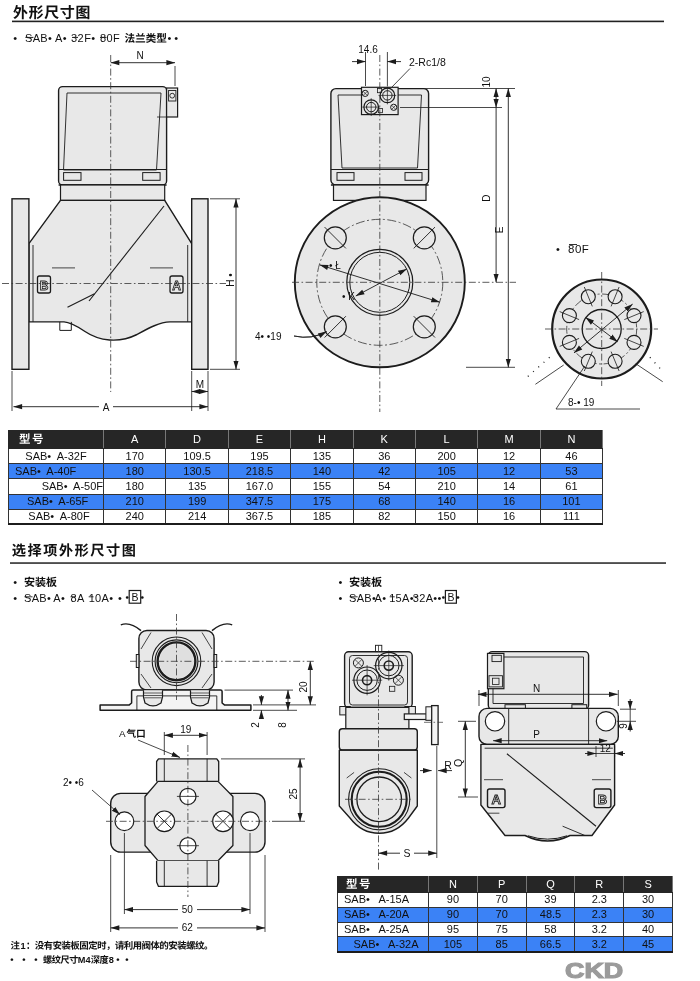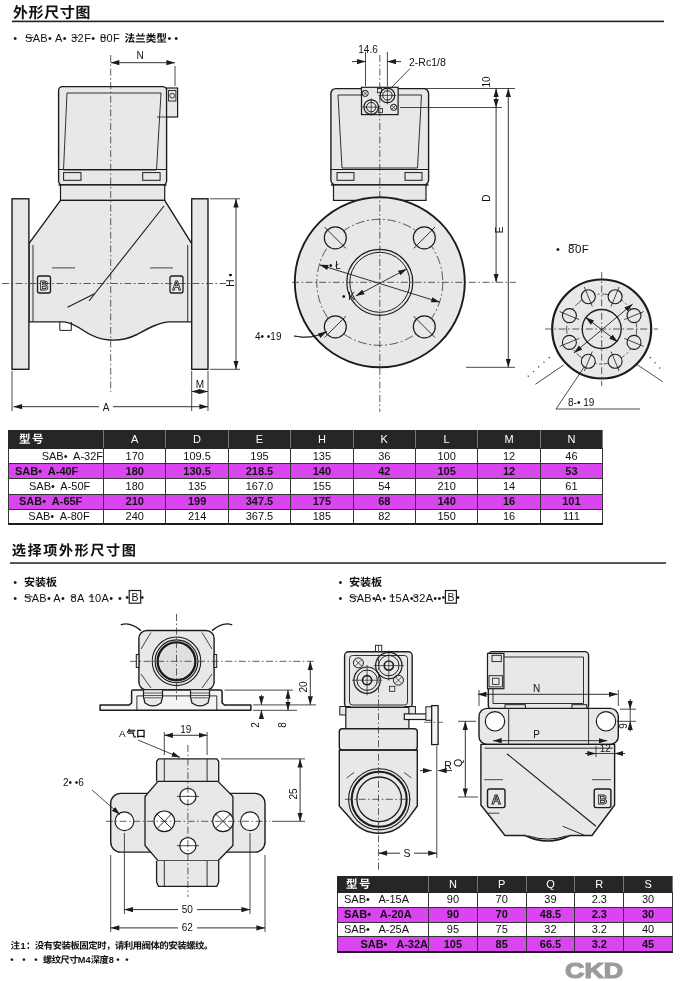--- a/index.html
+++ b/index.html
@@ -1,20 +1,20 @@
 <!DOCTYPE html>
 <html><head><meta charset="utf-8"><style>
 * { margin:0; padding:0; box-sizing:border-box; }
 body { width:700px; height:981px; background:#ffffff; font-family:"Liberation Sans", sans-serif; position:relative; overflow:hidden; }
 .t { position:absolute; border-collapse:collapse; table-layout:fixed; font-size:11px; color:#111; }
 .t td { border:1px solid #333; text-align:center; height:15.2px; padding:0; line-height:1; }
 .t2 td { height:14.8px; }
 .t tr.hd td { background:#262626; color:#fff; height:18px; border-color:#262626; border-right-color:#777; font-size:11px; }
 .t2 tr.hd td { height:16px; }
-.t tr.st td { background:#d946ef;font-weight:bold; }
+.t tr.st td { background:#3b82f6; }
 .t { border:1.5px solid #1c1c1c; border-bottom:2px solid #1c1c1c; }
 .ckd { position:absolute; left:565px; top:958px; font-weight:bold; font-size:24px; color:#9b9b9b; -webkit-text-stroke:1.3px #9b9b9b; letter-spacing:0px; transform:scale(1.12,0.92); transform-origin:left top; }
 </style></head>
 <body>
 <svg width="700" height="981" viewBox="0 0 700 981" style="position:absolute;left:0;top:0">
     <defs>
       <path id="c22806R" d="M231 -841C195 -665 131 -500 39 -396C57 -385 89 -361 103 -348C159 -418 207 -511 245 -616H436C419 -510 393 -418 358 -339C315 -375 256 -418 208 -448L163 -398C217 -362 282 -312 325 -272C253 -141 156 -50 38 10C58 23 88 53 101 72C315 -45 472 -279 525 -674L473 -690L458 -687H269C283 -732 295 -779 306 -827ZM611 -840V79H689V-467C769 -400 859 -315 904 -258L966 -311C912 -374 802 -470 716 -537L689 -516V-840Z"></path>
       <path id="c24418R" d="M846 -824C784 -743 670 -658 574 -610C593 -596 615 -574 628 -557C730 -613 842 -703 916 -795ZM875 -548C808 -461 687 -371 584 -319C603 -304 625 -281 638 -266C745 -325 866 -422 943 -520ZM898 -278C823 -153 681 -42 532 19C552 35 574 61 586 79C740 8 883 -111 968 -250ZM404 -708V-449H243V-708ZM41 -449V-379H171C167 -230 145 -83 37 36C55 46 81 70 93 86C213 -45 238 -211 242 -379H404V79H478V-379H586V-449H478V-708H573V-778H58V-708H172V-449Z"></path>
       <path id="c23610R" d="M178 -792V-509C178 -345 166 -125 33 31C50 40 82 68 95 84C209 -49 245 -239 255 -399H514C578 -165 698 2 906 78C917 56 940 26 958 9C765 -51 648 -200 591 -399H861V-792ZM258 -718H784V-472H258V-509Z"></path>
       <path id="c23544R" d="M167 -414C241 -337 319 -230 350 -159L418 -202C385 -274 304 -378 230 -453ZM634 -840V-627H52V-553H634V-32C634 -8 626 -1 602 0C575 0 488 1 395 -2C408 21 424 58 429 82C537 82 614 80 655 67C697 54 713 30 713 -32V-553H949V-627H713V-840Z"></path>
@@ -522,54 +522,54 @@
         <td style="width:62.4px">A</td>
         <td style="width:62.4px">D</td>
         <td style="width:62.4px">E</td>
         <td style="width:62.4px">H</td>
         <td style="width:62.4px">K</td>
         <td style="width:62.4px">L</td>
         <td style="width:62.4px">M</td>
         <td style="width:62.4px">N</td>
       </tr>
       <tr>
-        <td style="text-align:right;">SAB•&nbsp; A-32F</td>
+        <td style="text-align:center;">SAB•&nbsp; A-32F</td>
         <td>170</td>
         <td>109.5</td>
         <td>195</td>
         <td>135</td>
         <td>36</td>
-        <td>100</td>
+        <td>200</td>
         <td>12</td>
         <td>46</td>
       </tr>
       <tr class="st">
         <td style="text-align:left;padding-left:6px">SAB•&nbsp; A-40F</td>
         <td>180</td>
         <td>130.5</td>
         <td>218.5</td>
         <td>140</td>
         <td>42</td>
         <td>105</td>
         <td>12</td>
         <td>53</td>
       </tr>
       <tr>
-        <td style="text-align:left;padding-left:20px">SAB•&nbsp; A-50F</td>
+        <td style="text-align:right;padding-left:20px">SAB•&nbsp; A-50F</td>
         <td>180</td>
         <td>135</td>
         <td>167.0</td>
         <td>155</td>
         <td>54</td>
         <td>210</td>
         <td>14</td>
         <td>61</td>
       </tr>
       <tr class="st">
-        <td style="text-align:left;padding-left:10px">SAB•&nbsp; A-65F</td>
+        <td style="text-align:left;padding-left:18px">SAB•&nbsp; A-65F</td>
         <td>210</td>
         <td>199</td>
         <td>347.5</td>
         <td>175</td>
         <td>68</td>
         <td>140</td>
         <td>16</td>
         <td>101</td>
       </tr>
       <tr>
@@ -611,26 +611,26 @@
         <td>90</td>
         <td>70</td>
         <td>48.5</td>
         <td>2.3</td>
         <td>30</td>
       </tr>
       <tr>
         <td style="text-align:left;padding-left:6px">SAB•&nbsp;&nbsp; A-25A</td>
         <td>95</td>
         <td>75</td>
-        <td>32</td>
+        <td>58</td>
         <td>3.2</td>
         <td>40</td>
       </tr>
       <tr class="st">
-        <td style="text-align:right;padding-left:6px">SAB•&nbsp;&nbsp; A-32A</td>
+        <td style="text-align:center;padding-left:6px">SAB•&nbsp;&nbsp; A-32A</td>
         <td>105</td>
         <td>85</td>
         <td>66.5</td>
         <td>3.2</td>
         <td>45</td>
       </tr>
     </tbody>
   </table>
 <div class="ckd">CKD</div>
 </body></html>

